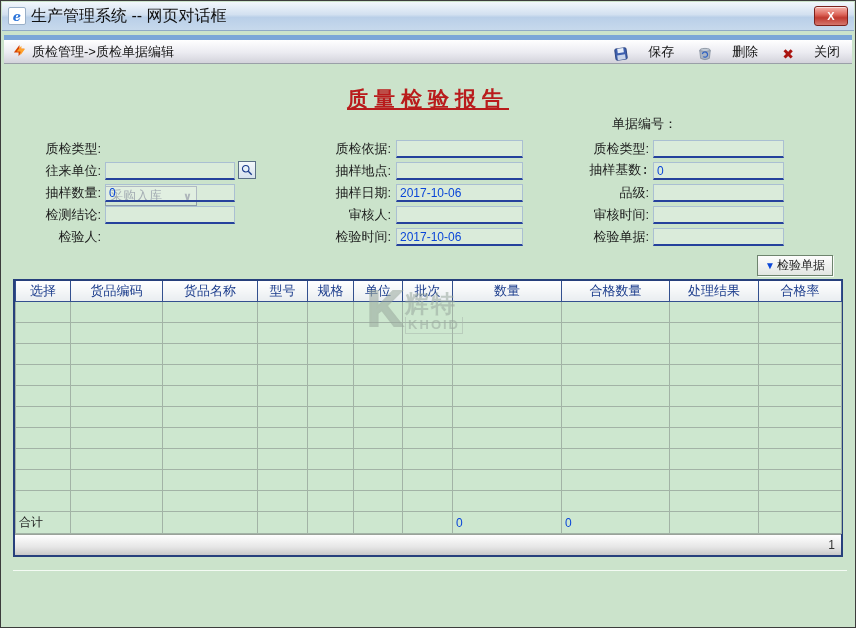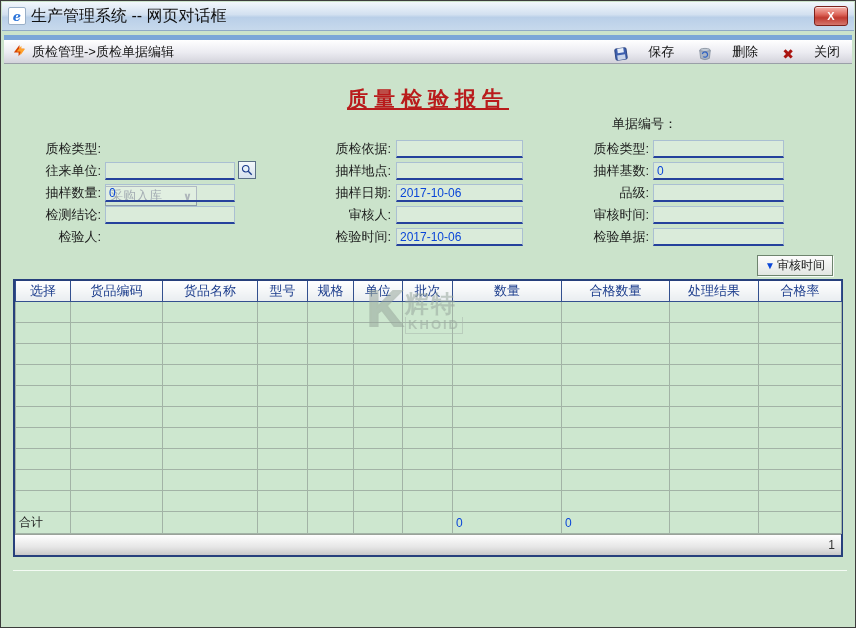--- a/index.html
+++ b/index.html
@@ -137,21 +137,21 @@
   <span class="fld-label" style="left:10px;top:161px;width:90px;">往来单位:</span>
   <input class="fld-input" style="left: 104px; top: 161px; width: 130px;" readonly="" value="">
   <div class="mag-btn" style="left:237px;top:160px;">
     <svg width="12" height="12" viewBox="0 0 14 14">
       <circle cx="5.5" cy="5.5" r="3.8" fill="#e8f1f8" stroke="#1b3c8c" stroke-width="1.3"></circle>
       <line x1="8.5" y1="8.5" x2="12.5" y2="12.5" stroke="#1b3c8c" stroke-width="1.6"></line>
     </svg>
   </div>
   <span class="fld-label" style="left:296px;top:161px;width:94px;">抽样地点:</span>
   <input class="fld-input" style="left: 395px; top: 161px; width: 127px;" readonly="" value="">
-  <span class="fld-label" style="left:552px;top:161px;width:96px;">抽样基数:</span>
+  <span class="fld-label" style="left:552px;top:161px;width:96px;font-family:Liberation Mono, monospace;">抽样基数:</span>
   <input class="fld-input" style="left: 652px; top: 161px; width: 131px;" readonly="" value="0">
 
   <span class="fld-label" style="left:10px;top:183px;width:90px;">抽样数量:</span>
   <input class="fld-input" style="left: 104px; top: 183px; width: 130px;" readonly="" value="0">
   <span class="fld-label" style="left:296px;top:183px;width:94px;">抽样日期:</span>
   <input class="fld-input" style="left: 395px; top: 183px; width: 127px;" readonly="" value="2017-10-06">
   <span class="fld-label" style="left:552px;top:183px;width:96px;">品级:</span>
   <input class="fld-input" style="left: 652px; top: 183px; width: 131px;" readonly="" value="">
 
   <span class="fld-label" style="left:10px;top:205px;width:90px;">检测结论:</span>
@@ -162,21 +162,21 @@
   <input class="fld-input" style="left: 652px; top: 205px; width: 131px;" readonly="" value="">
 
   <span class="fld-label" style="left:10px;top:227px;width:90px;">检验人:</span>
   <span class="fld-label" style="left:296px;top:227px;width:94px;">检验时间:</span>
   <input class="fld-input" style="left: 395px; top: 227px; width: 127px;" readonly="" value="2017-10-06">
   <span class="fld-label" style="left:552px;top:227px;width:96px;">检验单据:</span>
   <input class="fld-input" style="left: 652px; top: 227px; width: 131px;" readonly="" value="">
 
   <div class="add-detail">
     <span class="tri">▼</span>
-    <span>审核时间</span>
+    <span>检验单据</span>
   </div>
 
   <div class="table-wrap">
     <table>
       <colgroup>
         <col style="width:55px">
           <col style="width:92px">
           <col style="width:95px">
           <col style="width:50px">
         <col style="width:46px">

